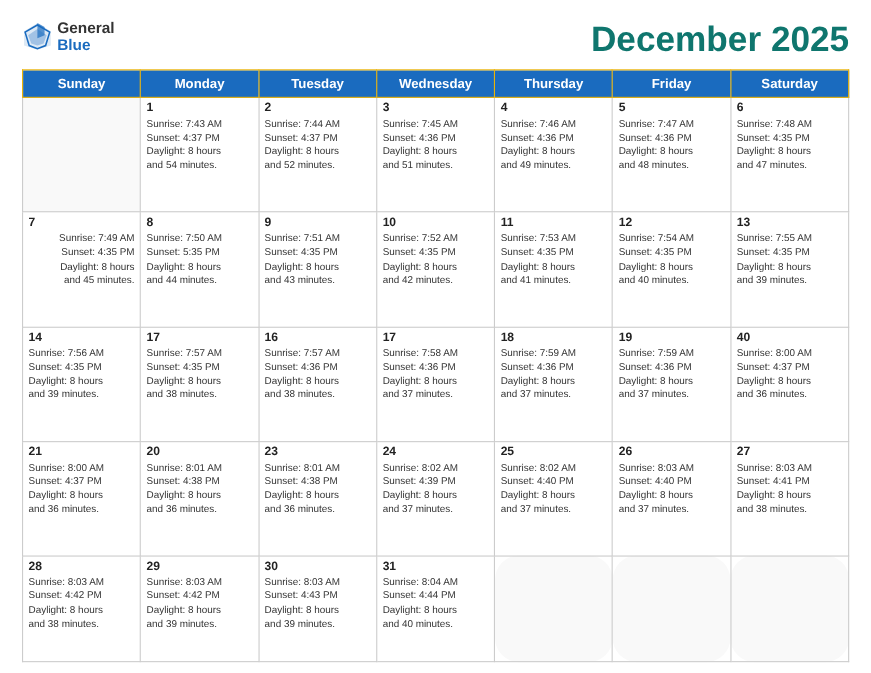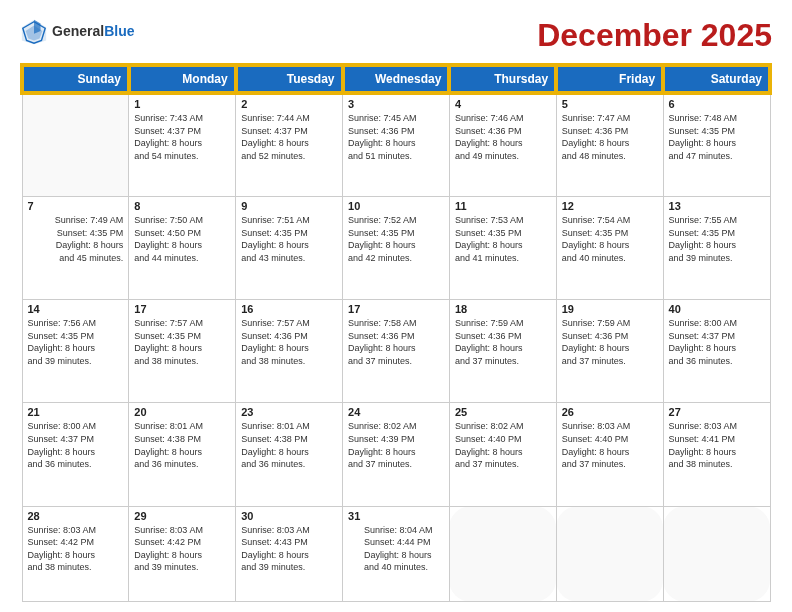--- a/index.html
+++ b/index.html
@@ -23,21 +23,21 @@
       align-items: flex-start;
       margin-bottom: 10px;
     }
     .logo {
       display: flex;
       align-items: center;
       gap: 4px;
     }
     .logo-text {
       display: flex;
-      flex-direction: row;
+      flex-direction: column;
       line-height: 1.1;
     }
     .logo-general {
       font-size: 14px;
       font-weight: bold;
       color: #333;
     }
     .logo-blue {
       font-size: 14px;
       font-weight: bold;
@@ -46,40 +46,40 @@
     .logo-icon {
       width: 28px;
       height: 28px;
     }
     .title-block {
       text-align: right;
     }
     .month-title {
       font-size: 32px;
       font-weight: bold;
-      color: #b91c1c;
+      color: #0f766e;
       line-height: 1.1;
     }
     .location {
       font-size: 14px;
       color: #444;
     }
     .calendar {
       width: 100%;
       border-collapse: collapse;
       flex: 1;
     }
     .calendar th {
       background: #1a6bbf;
       color: #fff;
       font-size: 12px;
       font-weight: bold;
       padding: 5px 6px;
-      text-align: right;
-      border: 4px solid #eab308;
+      text-align: center;
+      border: 1px solid #eab308;
     }
     .calendar td {
       vertical-align: top;
       border: 1px solid #ccc;
       padding: 3px 5px;
       width: calc(100% / 7);
       font-size: 9.5px;
       color: #333;
       background: #fff;
       height: 78px;
@@ -191,21 +191,21 @@
           <td>
             <span class="day-number">7</span>
             <div class="day-info" style="white-space: pre-line; text-align: right;">Sunrise: 7:49 AM
 Sunset: 4:35 PM
 Daylight: 8 hours
 and 45 minutes.</div>
           </td>
           <td>
             <span class="day-number">8</span>
             <div class="day-info" style="white-space: pre-line;">Sunrise: 7:50 AM
-Sunset: 4:50 PM
+Sunset: 5:35 PM
 Daylight: 8 hours
 and 44 minutes.</div>
           </td>
           <td>
             <span class="day-number">9</span>
             <div class="day-info" style="white-space: pre-line;">Sunrise: 7:51 AM
 Sunset: 4:35 PM
 Daylight: 8 hours
 and 43 minutes.</div>
           </td>
@@ -357,21 +357,21 @@
           </td>
           <td>
             <span class="day-number">30</span>
             <div class="day-info" style="white-space: pre-line;">Sunrise: 8:03 AM
 Sunset: 4:43 PM
 Daylight: 8 hours
 and 39 minutes.</div>
           </td>
           <td>
             <span class="day-number">31</span>
-            <div class="day-info" style="white-space: pre-line; margin-left: 16px;">Sunrise: 8:04 AM
+            <div class="day-info" style="white-space: pre-line;">Sunrise: 8:04 AM
 Sunset: 4:44 PM
 Daylight: 8 hours
 and 40 minutes.</div>
           </td>
           <td class="empty"></td>
           <td class="empty"></td>
           <td class="empty"></td>
         </tr>
       </tbody>
   </table>

